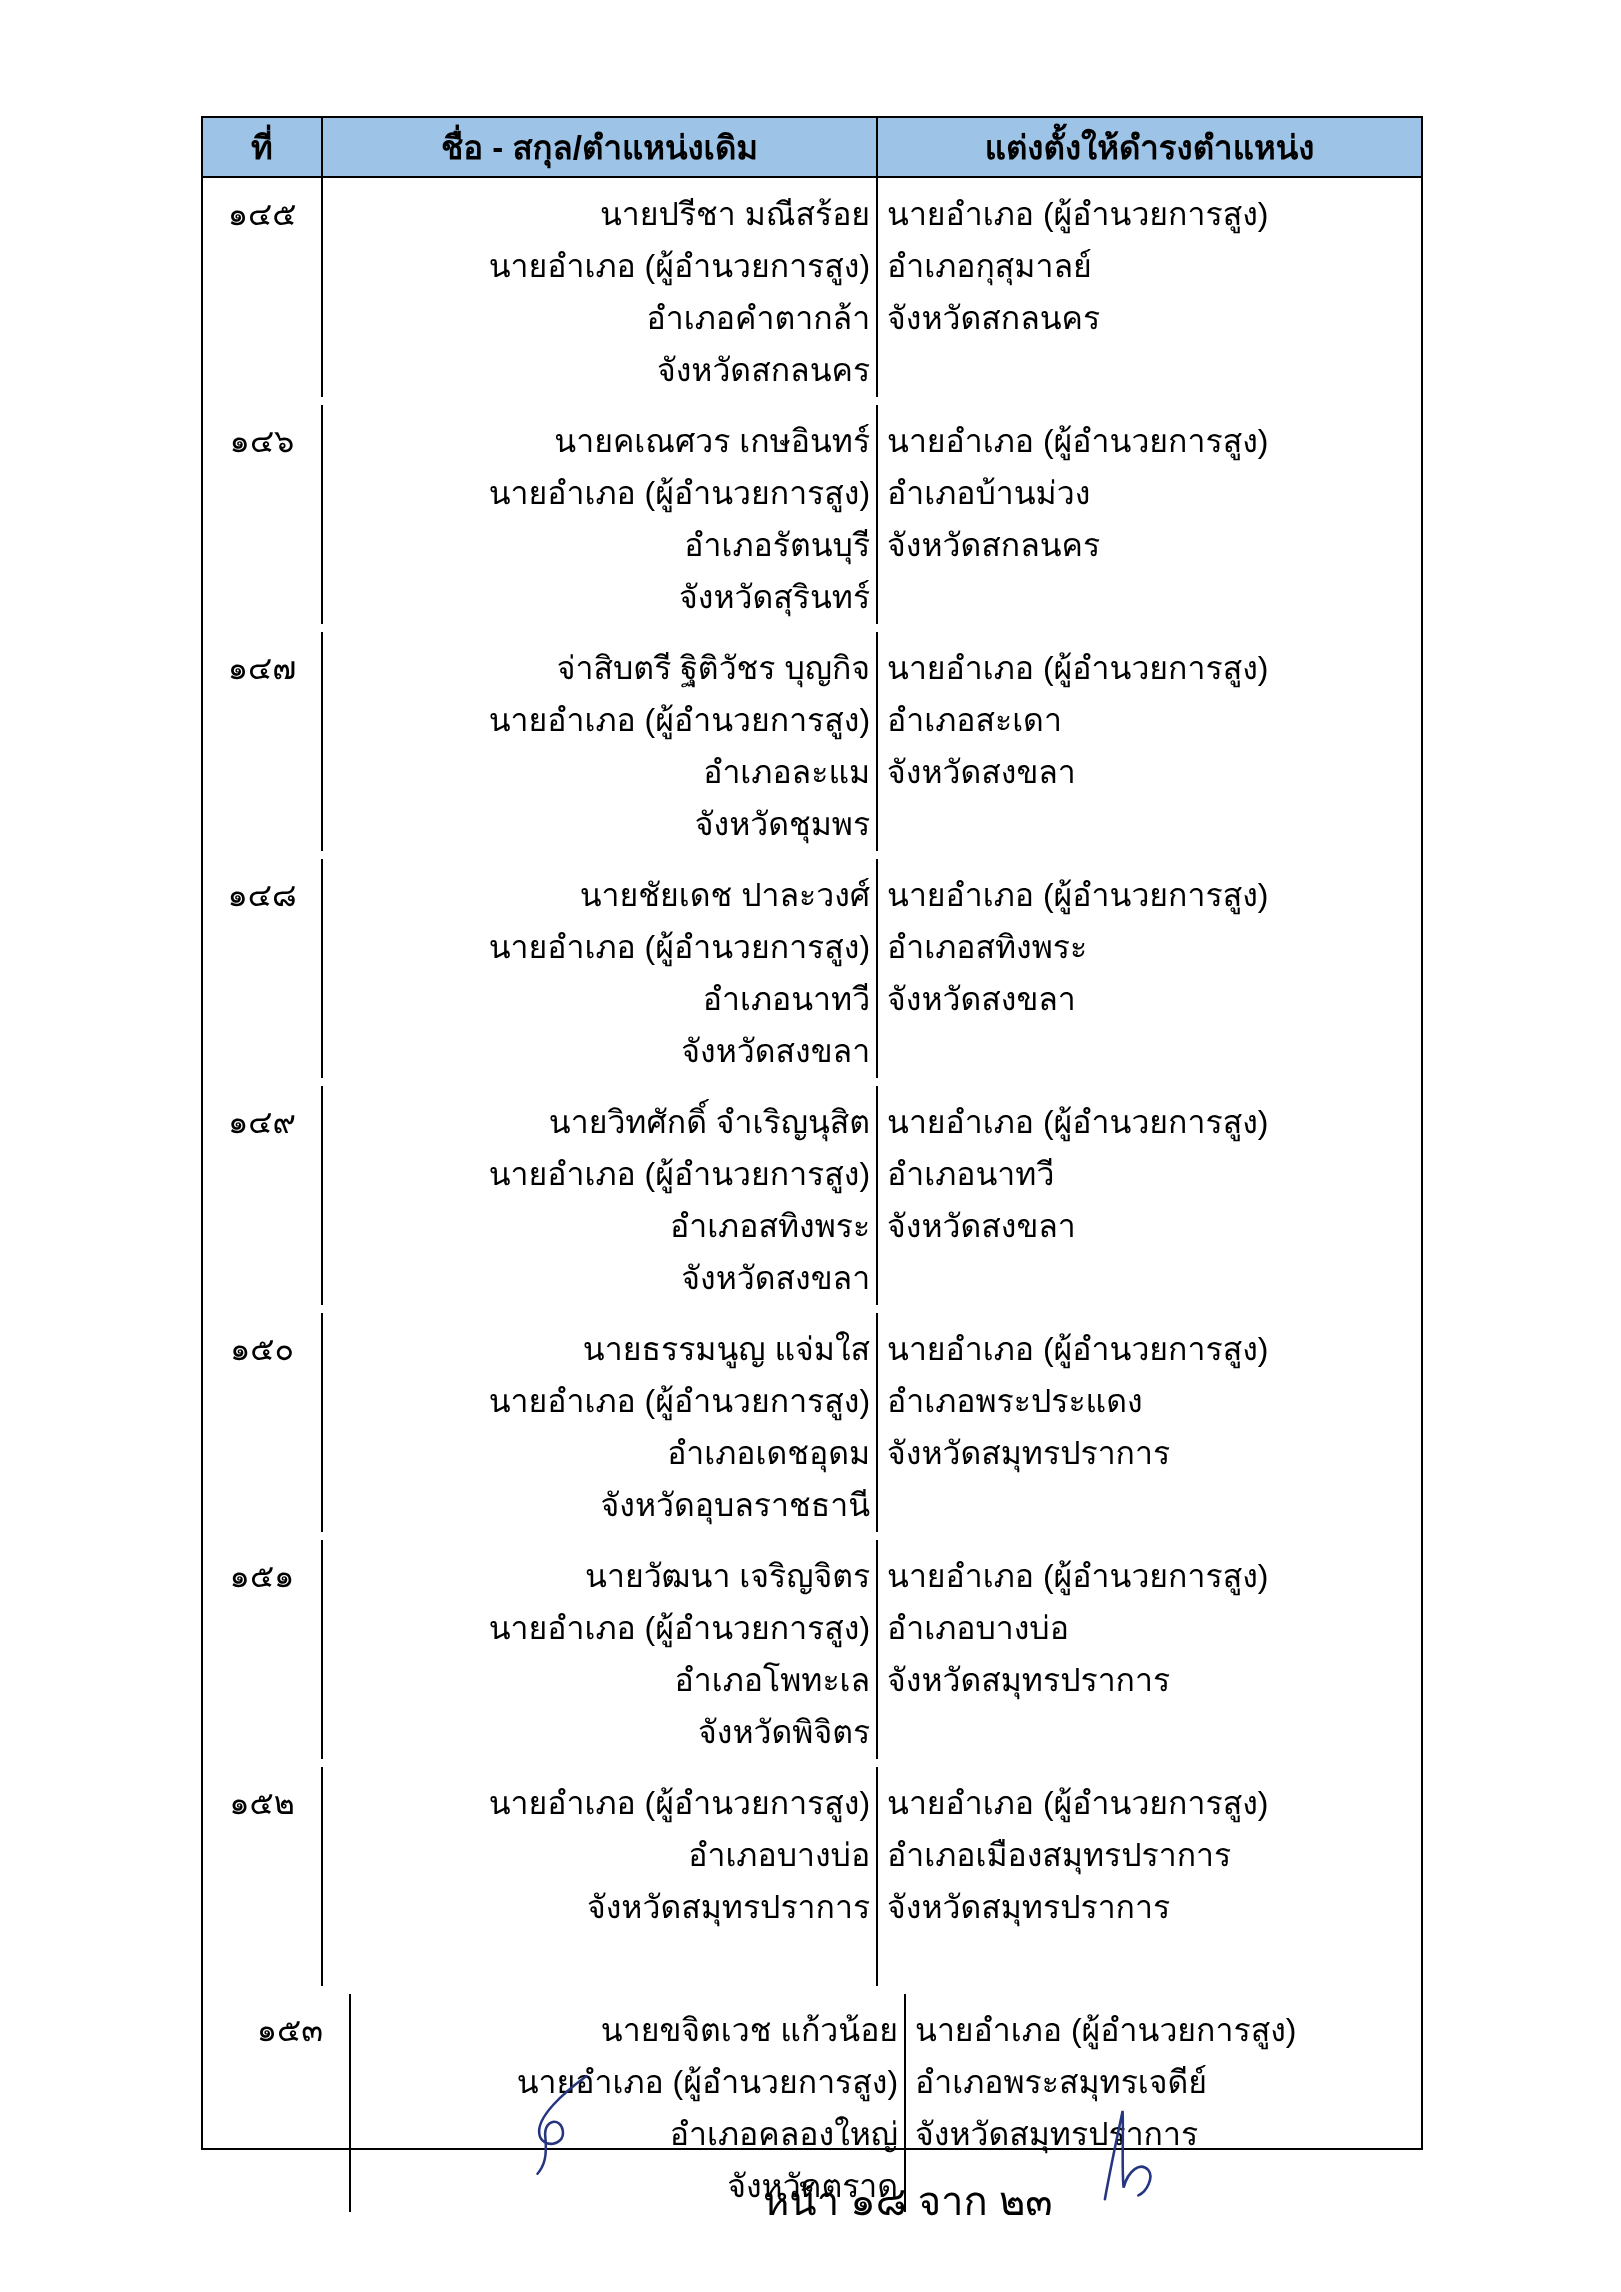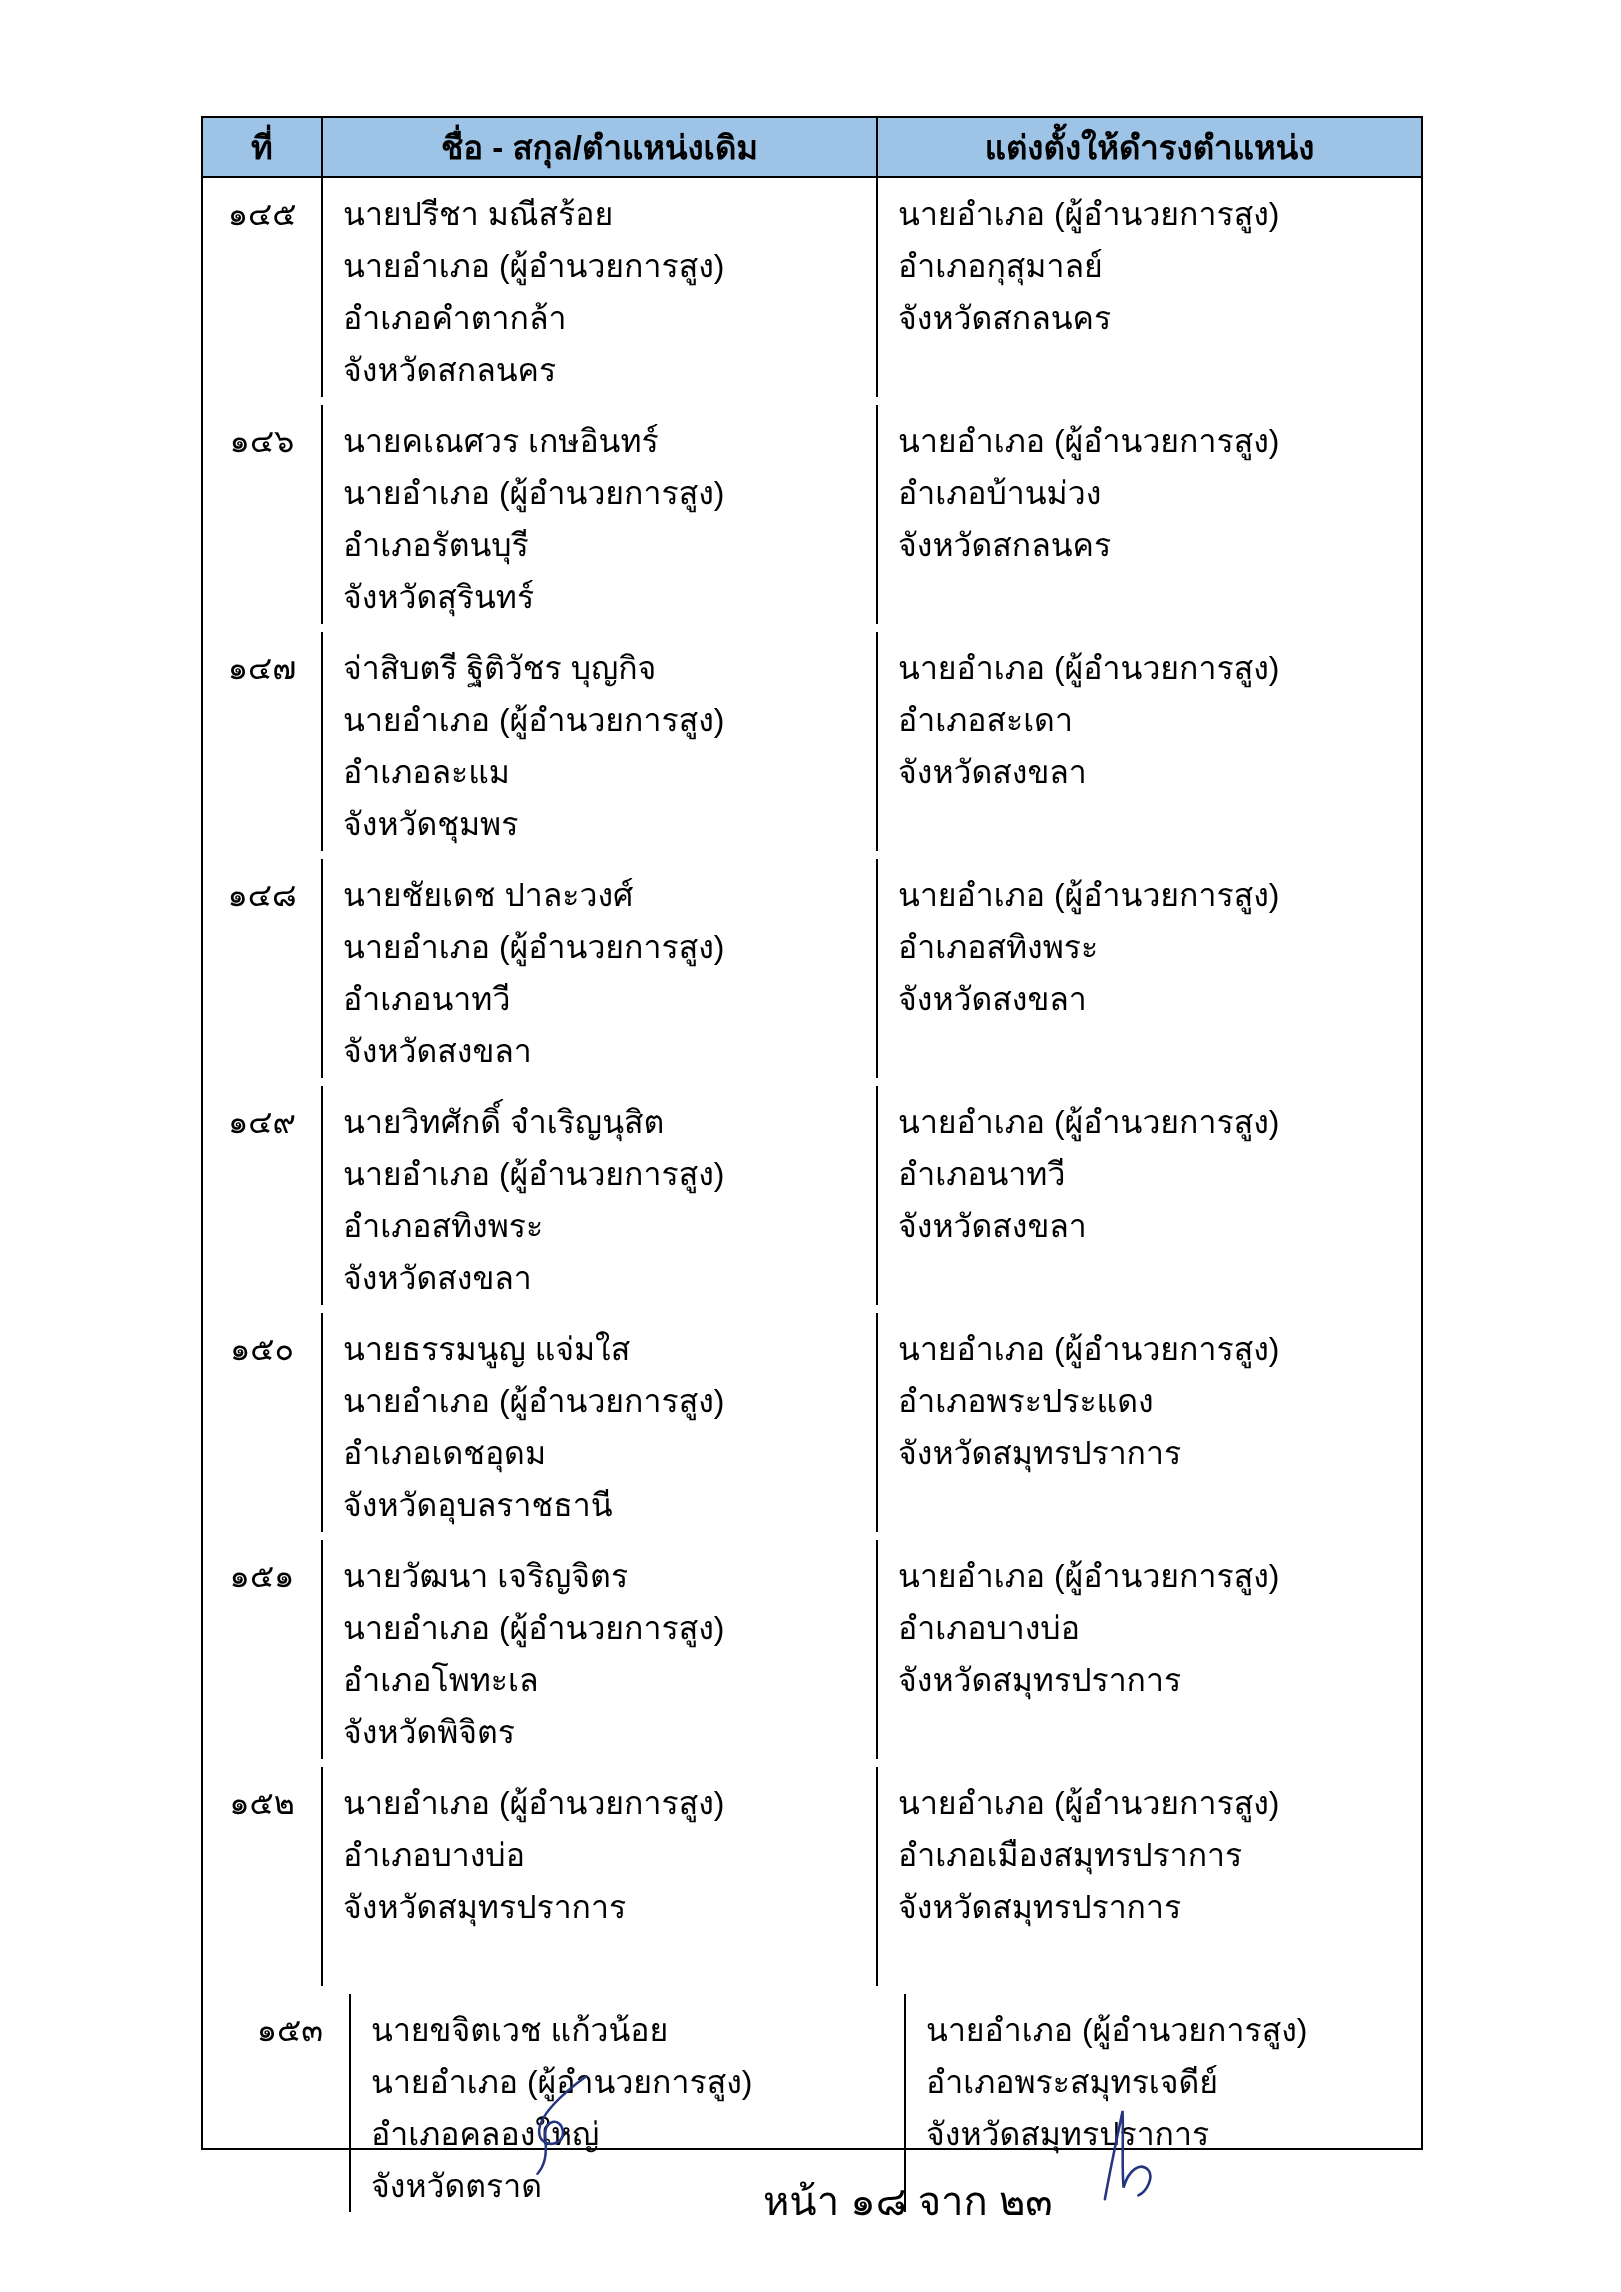--- a/index.html
+++ b/index.html
@@ -31,27 +31,27 @@
     box-sizing:border-box;
   }
   .c1{width:120px;flex:0 0 120px;box-sizing:border-box;}
   .c2{width:555px;flex:0 0 555px;box-sizing:border-box;}
   .c3{flex:1 1 auto;box-sizing:border-box;}
   .th{
     display:flex;align-items:center;justify-content:center;
     font-weight:bold;font-size:33px;line-height:1;
   }
   .th.c1,.cell.c1{border-right:2.9px solid var(--border);}
-  .th.c2,.cell.c2{border-right:2.9px solid var(--border);}
+  .th.c2,.cell.c2{border-right:2.9px solid var(--border);text-align:right;}
   .tbody{display:flex;flex-direction:column;flex:1 1 auto;gap:8px;}
   .row{display:flex;height:219px;flex:0 0 219px;}
   .row:last-child{height:auto;flex:1 1 auto;margin-left:28px;}
   .cell{padding-top:9.8px;overflow:visible;}
   .cell.c1{text-align:center;}
-  .cell.c2,.cell.c3{padding-left:20px;padding-right:5.9px;}
+  .cell.c2,.cell.c3{padding-left:9px;padding-right:5.9px;}
   .line{
     height:52px;line-height:52px;
     font-size:32px;white-space:nowrap;
   }
   .footer{
     position:absolute;left:763px;top:2182px;
     font-size:40px;line-height:39px;white-space:nowrap;
   }
   .sig{position:absolute;}
   .sig path{fill:none;stroke:var(--ink);stroke-width:2.6;stroke-linecap:round;}

